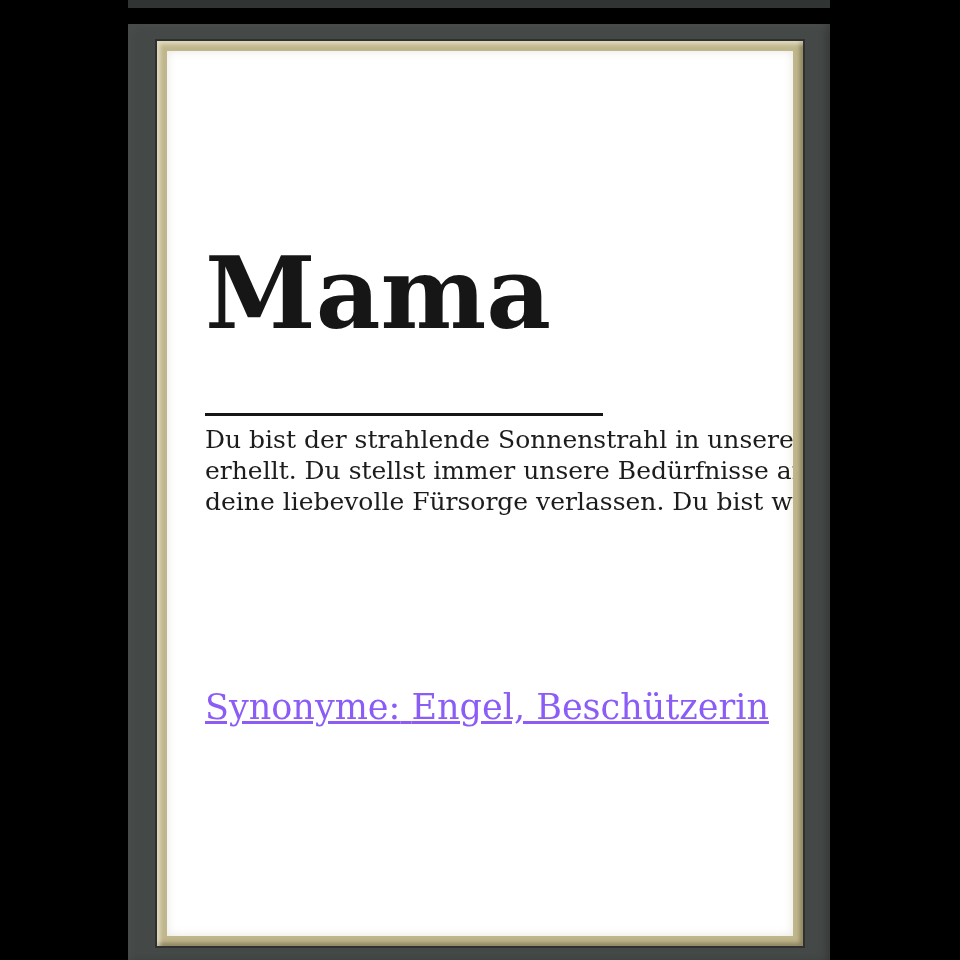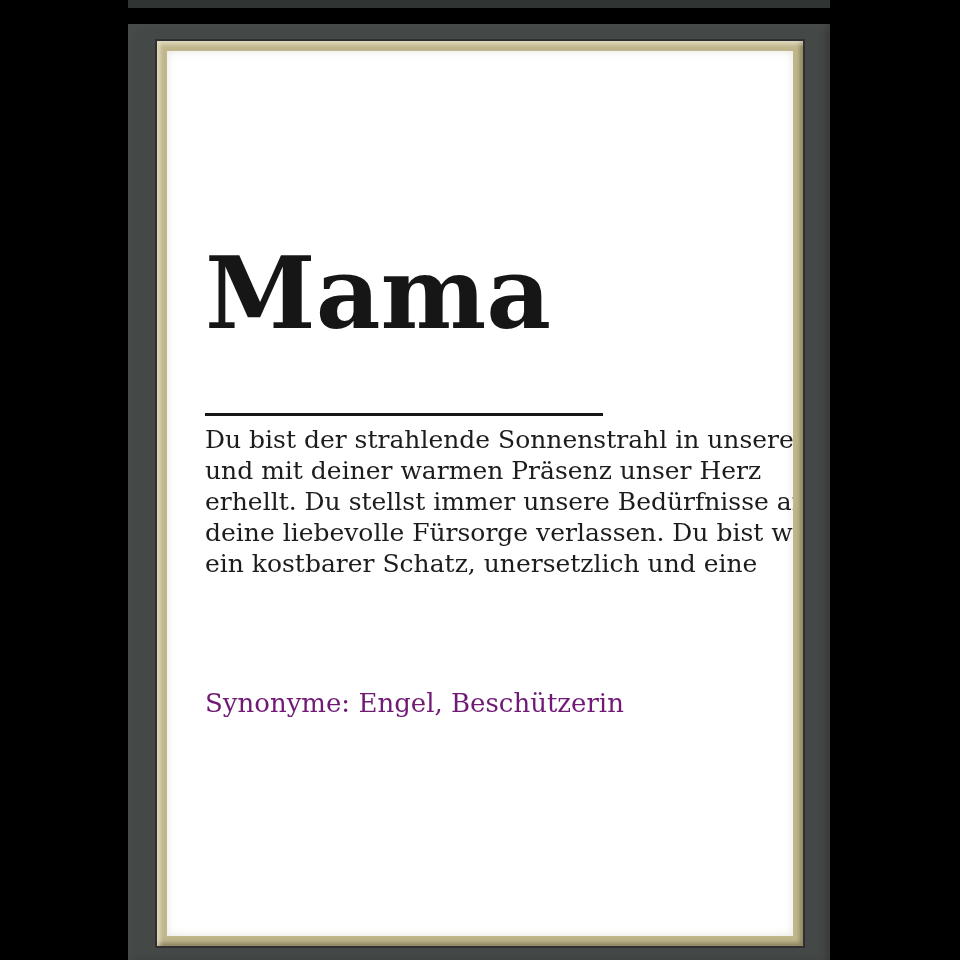--- a/index.html
+++ b/index.html
@@ -79,46 +79,45 @@
     font-size: 25px;
     line-height: 31px;
     color: #1c1c1c;
   }
   .definition-line {
     white-space: nowrap;
   }
   .synonyms-line {
     position: absolute;
     left: 38px; top: 639px;
-    font-size: 26px;
+    font-size: 35px;
     line-height: 1;
-    color: #701a75;
+    color: #8b5cf6;
     white-space: nowrap;
+    text-decoration: underline;
   }
 </style>
 </head>
 <body>
 
 <div class="stage">
   <div class="frame-top-edge"></div>
   <div class="frame">
     <div class="gold-border"></div>
     <div class="paper">
 
       <div class="poster-title">Mama</div>
 
 
       <div class="divider"></div>
 
       <div class="definition">
         <div class="definition-line">Du bist der strahlende Sonnenstrahl in unserem</div>
-        <div class="definition-line">und mit deiner warmen Präsenz unser Herz</div>
         <div class="definition-line">erhellt. Du stellst immer unsere Bedürfnisse an</div>
         <div class="definition-line">deine liebevolle Fürsorge verlassen. Du bist wie</div>
-        <div class="definition-line">ein kostbarer Schatz, unersetzlich und eine</div>
       </div>
 
       <div class="synonyms-line">
         <span>Synonyme:</span>
         <span>Engel, Beschützerin</span>
       </div>
 
     </div>
   </div>
 </div>

